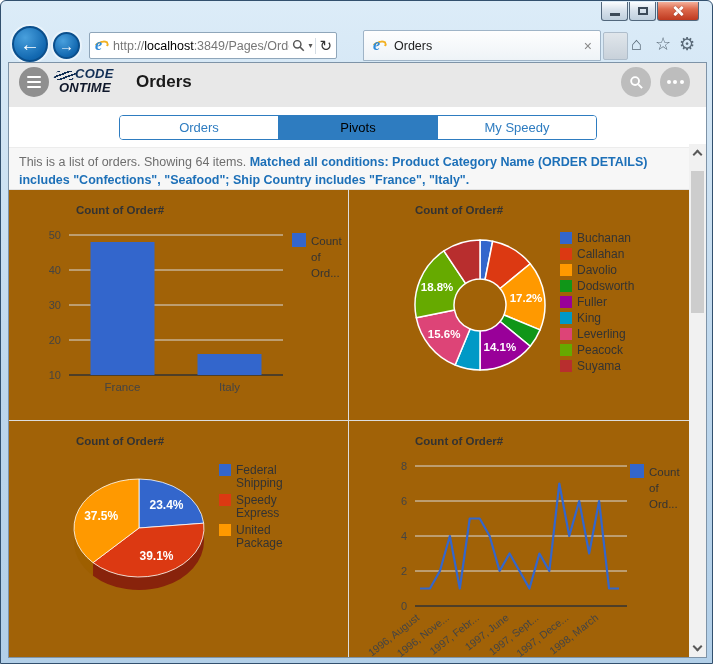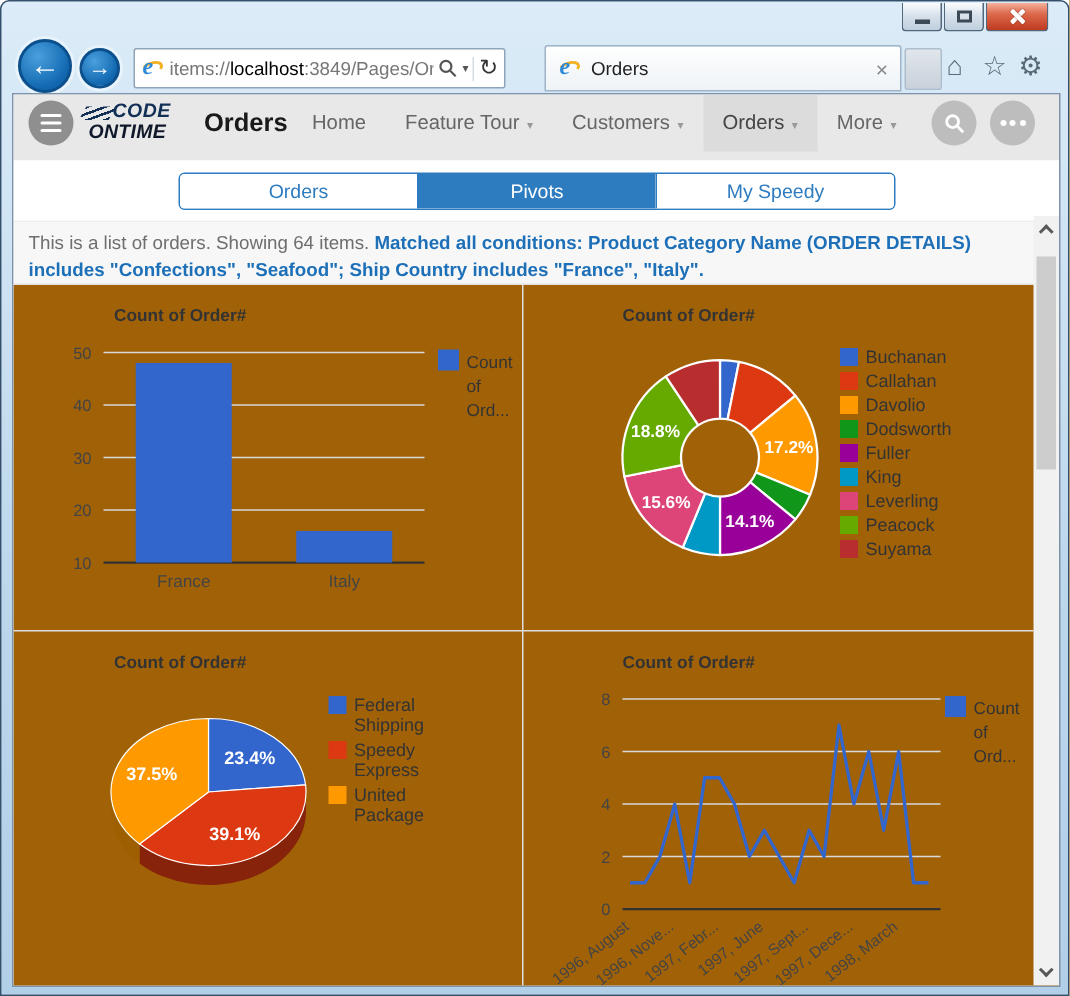--- a/index.html
+++ b/index.html
@@ -88,21 +88,21 @@
   #nav-more { left:651px; }
   #nav-more .dots { display:flex; gap:2.5px; }
   #nav-more .dots i { width:4px; height:4px; border-radius:50%; background:#fff; }
 
   
   #tabrow { position:relative; height:40px; background:#fff; }
   #vtab-group { position:absolute; left:110px; top:8px; width:478px; height:25px;
     border:1px solid #2e7cc0; border-radius:4px; display:flex; overflow:hidden; }
   .vtab { flex:1 1 0; text-align:center; line-height:23px; font-size:13px; color:#2e7cc0; cursor:pointer; background:#fff; }
   .vtab + .vtab { border-left:1px solid #2e7cc0; }
-  .vtab.active { background:#2e7cc0; color:#ffffff; }
+  .vtab.active { background:#2e7cc0; color:#000000; }
 
   
   #statusbar { height:43px; background:#f7f7f7; border-top:1px solid #ececec; border-bottom:1px solid #e2e2e2;
     padding:5px 0 0 10px; }
   #status-text { width:645px; font-size:12.5px; line-height:18px; }
   #status-text .plain { color:#6e6e6e;text-align:right; }
   #status-text .hl { color:#1d70b8; font-weight:bold; }
 
   
   #charts { position:relative; height:473px; background:#a16207; }
@@ -144,21 +144,21 @@
     </div>
   <div class="navcircle" id="btn-fwd">
       <span>→</span>
     </div>
 
   <div id="urlbox">
     <span class="ie-e">
         <span class="halo"></span>
         <span class="e">e</span>
       </span>
-    <span id="url-text"><span class="prefix">items://</span><span class="domain">localhost</span><span class="rest">:3849/Pages/Orders.as</span></span>
+    <span id="url-text"><span class="prefix">http://</span><span class="domain">localhost</span><span class="rest">:3849/Pages/Orders.as</span></span>
     <svg class="mag" viewBox="0 0 16 16">
         <circle cx="6.5" cy="6.5" r="4.5" fill="none" stroke="#555" stroke-width="1.8"></circle>
         <line x1="10" y1="10" x2="14.5" y2="14.5" stroke="#555" stroke-width="1.8"></line>
       </svg>
     <span class="caret-small">▾</span>
     <span class="vsep"></span>
     <span class="refresh">↻</span>
   </div>
 
   <div id="tab">
@@ -182,27 +182,20 @@
           <i></i>
           <i></i>
           <i></i>
         </div>
       <div id="logo">
         <span class="wing"></span>
         <span class="code">CODE</span>
         <span class="ontime">ONTIME</span>
       </div>
       <span id="page-title">Orders</span>
-      <div id="nav-menu">
-          <div class="nav-item"><span>Home</span></div>
-          <div class="nav-item"><span>Feature Tour</span><span class="caret">▾</span></div>
-          <div class="nav-item"><span>Customers</span><span class="caret">▾</span></div>
-          <div class="nav-item active"><span>Orders</span><span class="caret">▾</span></div>
-          <div class="nav-item"><span>More</span><span class="caret">▾</span></div>
-        </div>
       <div class="roundbtn" id="nav-search">
         <svg width="15" height="15" viewBox="0 0 16 16">
             <circle cx="6.5" cy="6.5" r="4.2" fill="none" stroke="#fff" stroke-width="2"></circle>
             <line x1="10" y1="10" x2="14" y2="14" stroke="#fff" stroke-width="2"></line>
           </svg>
       </div>
       <div class="roundbtn" id="nav-more">
         <span class="dots">
             <i></i>
             <i></i>

